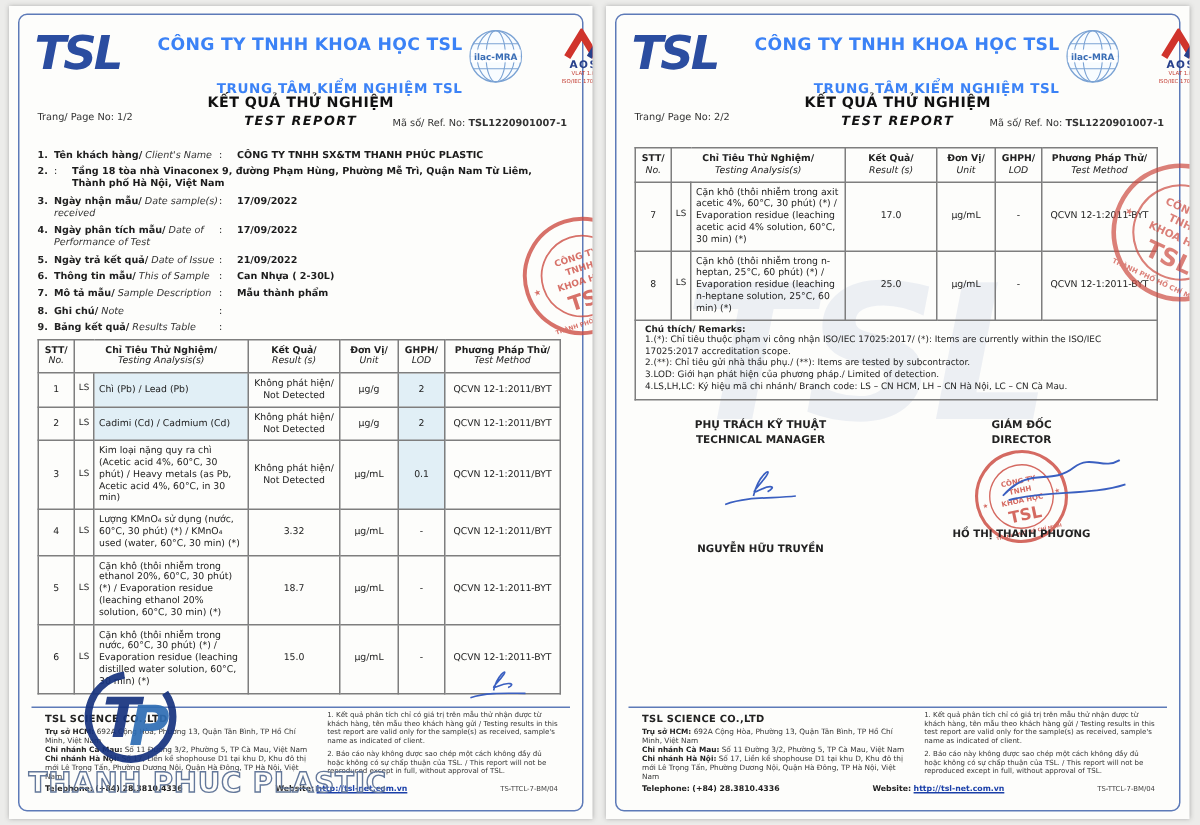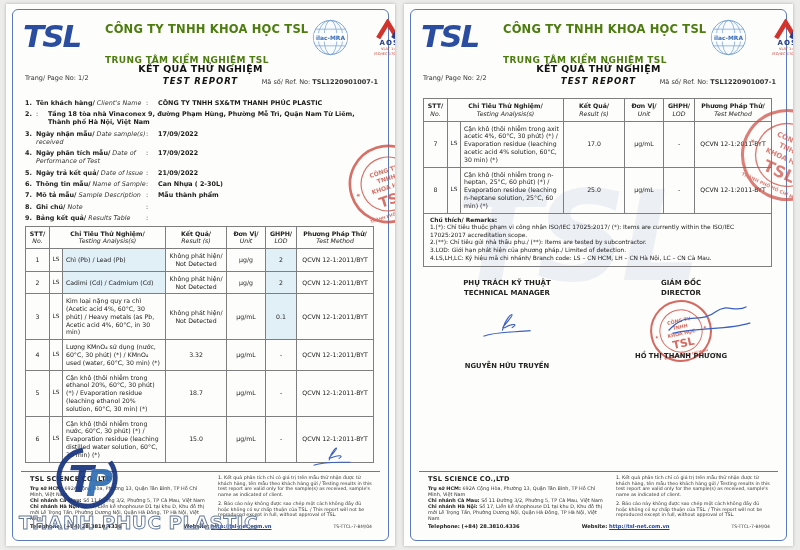--- a/index.html
+++ b/index.html
@@ -13,21 +13,21 @@
     box-shadow:0 0 3px rgba(100,100,100,.45);overflow:hidden;}
   #page1{left:6px;} #page2{left:404px;}
   .frame{position:absolute;left:6px;top:5px;right:6px;bottom:5px;
     border:1.5px solid #5d7ab8;border-radius:6px;pointer-events:none;}
   .content{position:absolute;left:9px;top:8px;right:9px;bottom:8px;z-index:1;}
 
   
   .doc-header{display:flex;align-items:flex-start;padding:7px 6px 0 8px;height:46px;box-sizing:border-box;}
   .logo-tsl{font-size:31px;font-weight:800;font-style:italic;color:#2b4da0;
     letter-spacing:-2px;line-height:34px;width:82px;flex-shrink:0;}
-  .company{flex:1;text-align:left;color:#4d7c0f;padding-top:3px;}
+  .company{flex:1;text-align:right;color:#3b82f6;padding-top:3px;}
   .company .l1{font-size:11.5px;font-weight:700;letter-spacing:.2px;white-space:nowrap;}
   .company .l2{font-size:9px;font-weight:700;margin-top:19px;letter-spacing:.4px;}
   .certs{display:flex;gap:18px;align-items:flex-end;margin-left:4px;flex-shrink:0;}
   .aosc{width:50px;text-align:center;line-height:4px;}
   .aosc-name{font-size:7px;font-weight:700;color:#27408b;letter-spacing:1px;line-height:7px;}
   .aosc-sub{font-size:3.6px;color:#c23a30;line-height:4.6px;}
 
   
   .title-row{position:relative;height:30px;margin-top:4px;}
   .page-label{position:absolute;left:10px;top:12px;font-size:6.5px;color:#333;}
@@ -194,21 +194,21 @@
         <span class="val">17/09/2022</span>
       </div>
       <div class="info-row">
         <span class="no">5.</span>
         <span class="lbl"><b class="vi">Ngày trả kết quả/</b> <i class="en">Date of Issue</i></span>
         <span class="colon">:</span>
         <span class="val">21/09/2022</span>
       </div>
       <div class="info-row">
         <span class="no">6.</span>
-        <span class="lbl"><b class="vi">Thông tin mẫu/</b> <i class="en">Name of Sample</i></span>
+        <span class="lbl"><b class="vi">Thông tin mẫu/</b> <i class="en">This of Sample</i></span>
         <span class="colon">:</span>
         <span class="val">Can Nhựa ( 2-30L)</span>
       </div>
       <div class="info-row">
         <span class="no">7.</span>
         <span class="lbl"><b class="vi">Mô tả mẫu/</b> <i class="en">Sample Description</i></span>
         <span class="colon">:</span>
         <span class="val">Mẫu thành phẩm</span>
       </div>
       <div class="info-row">

